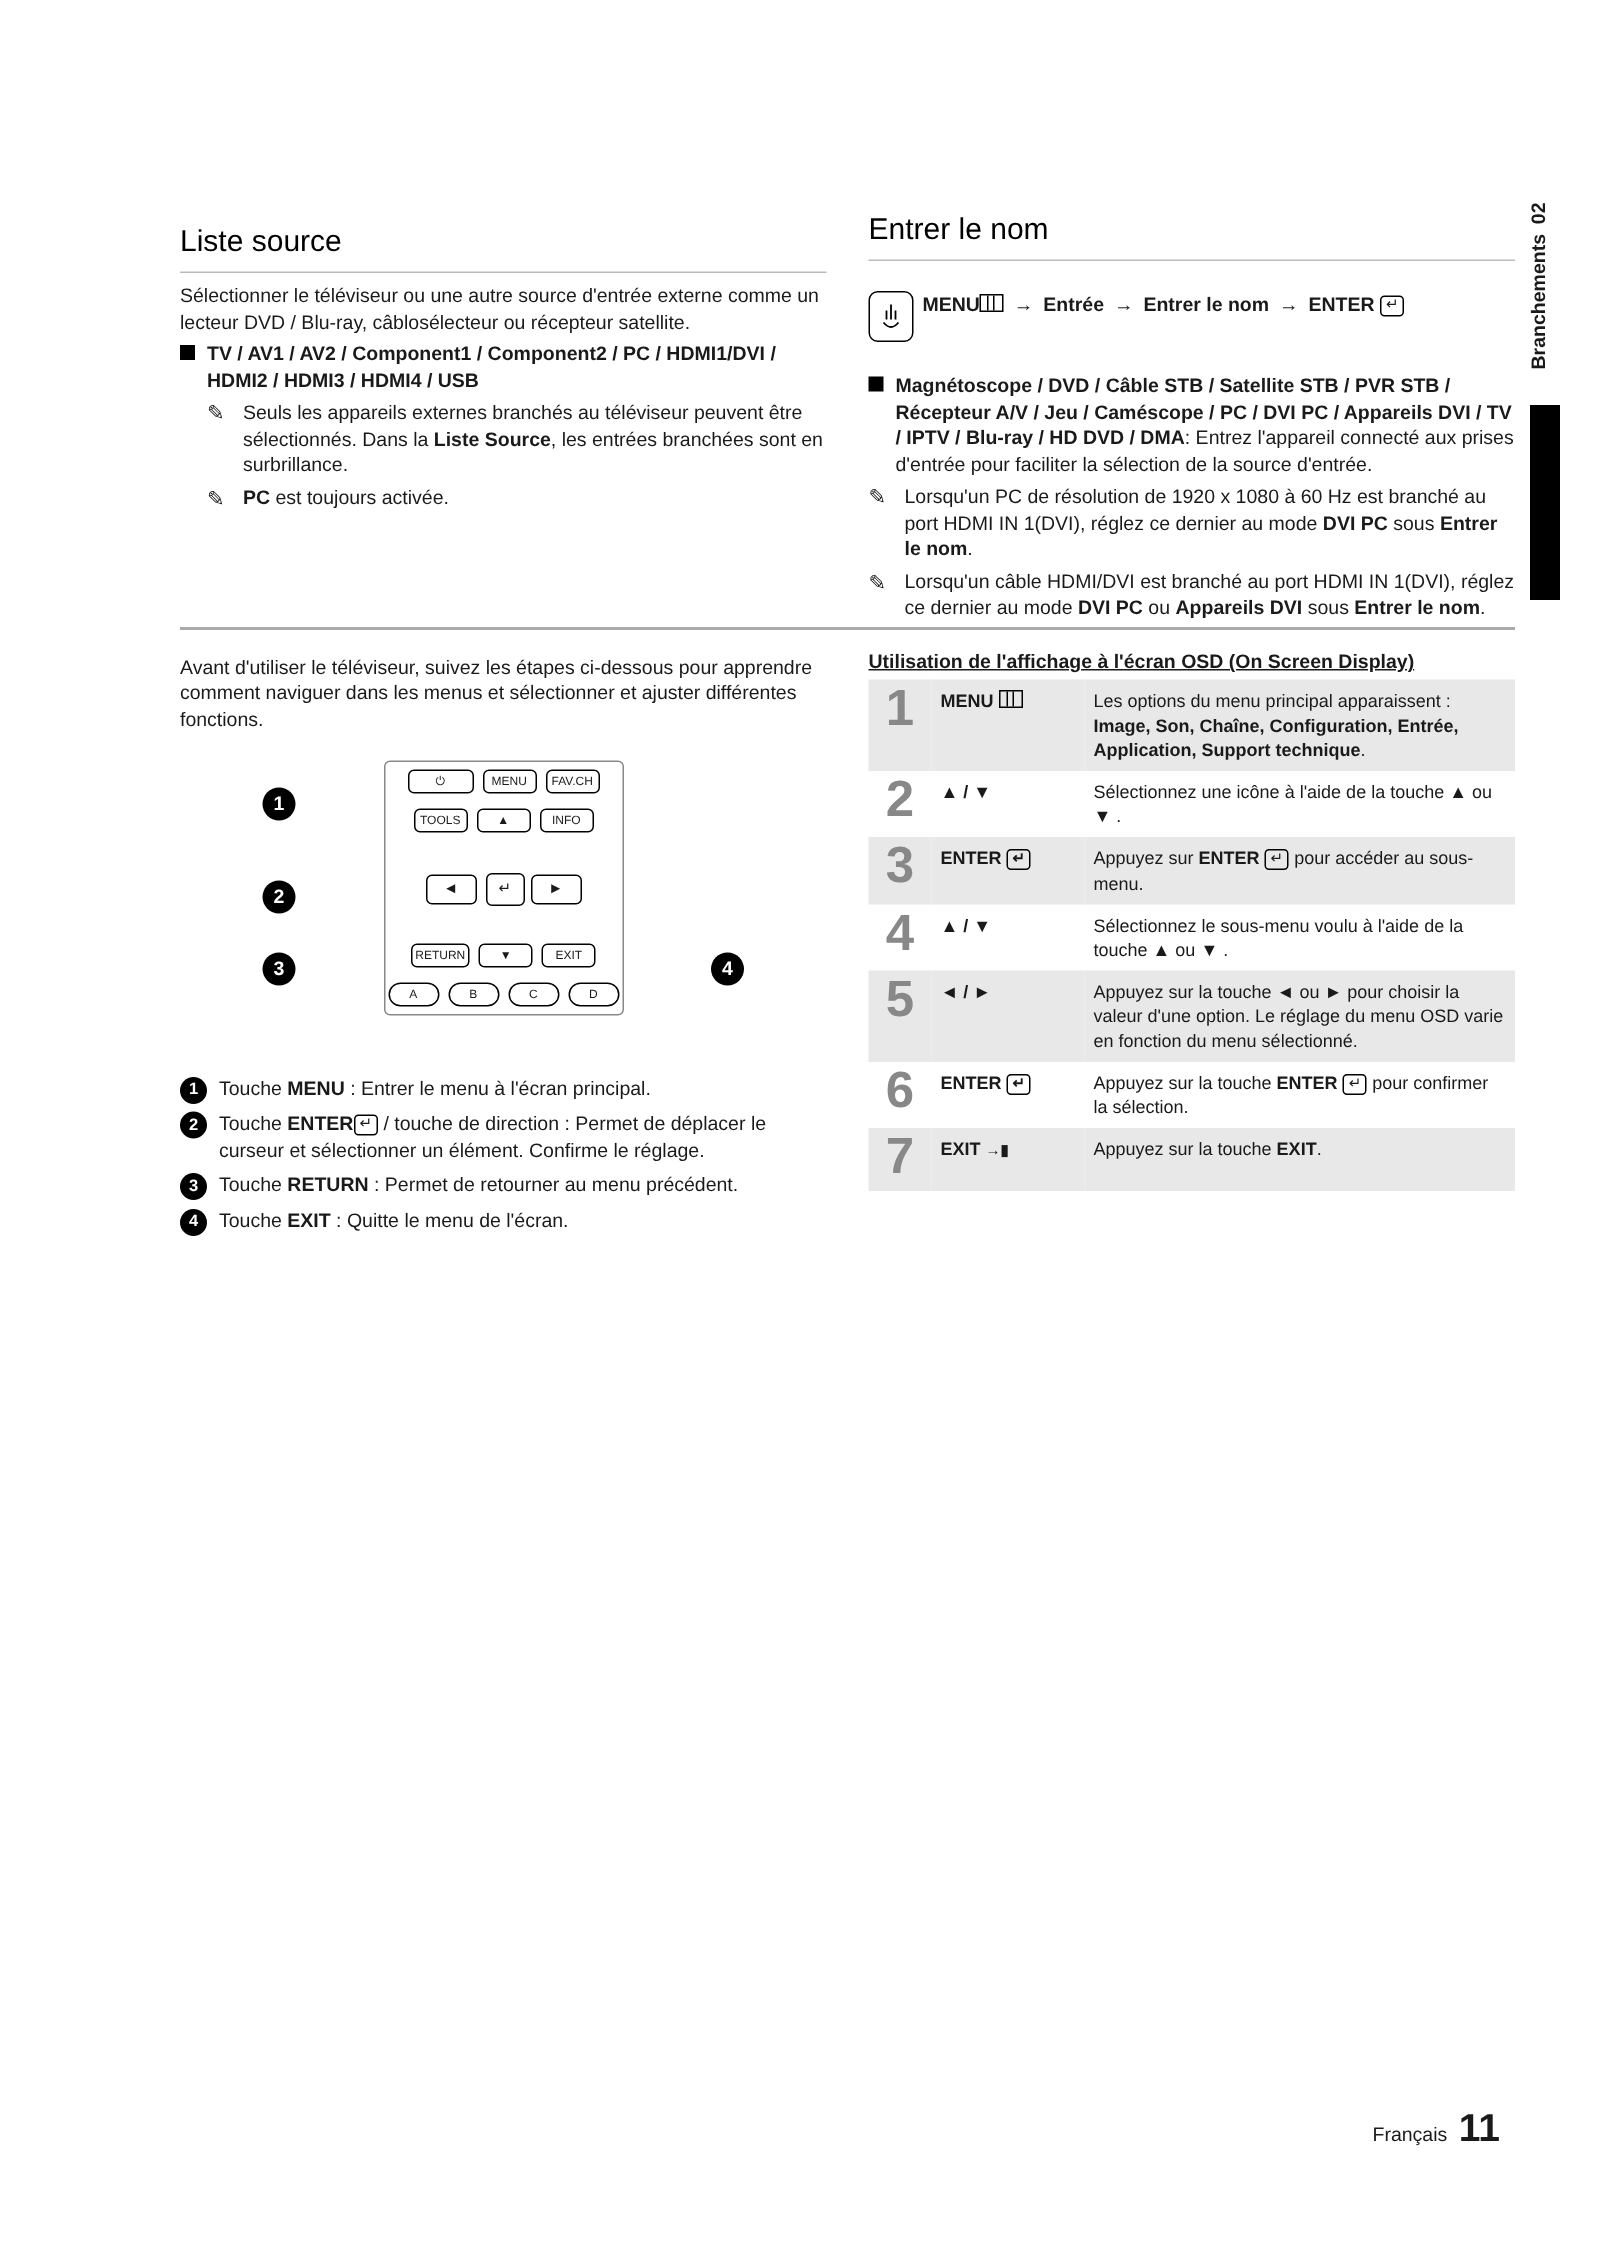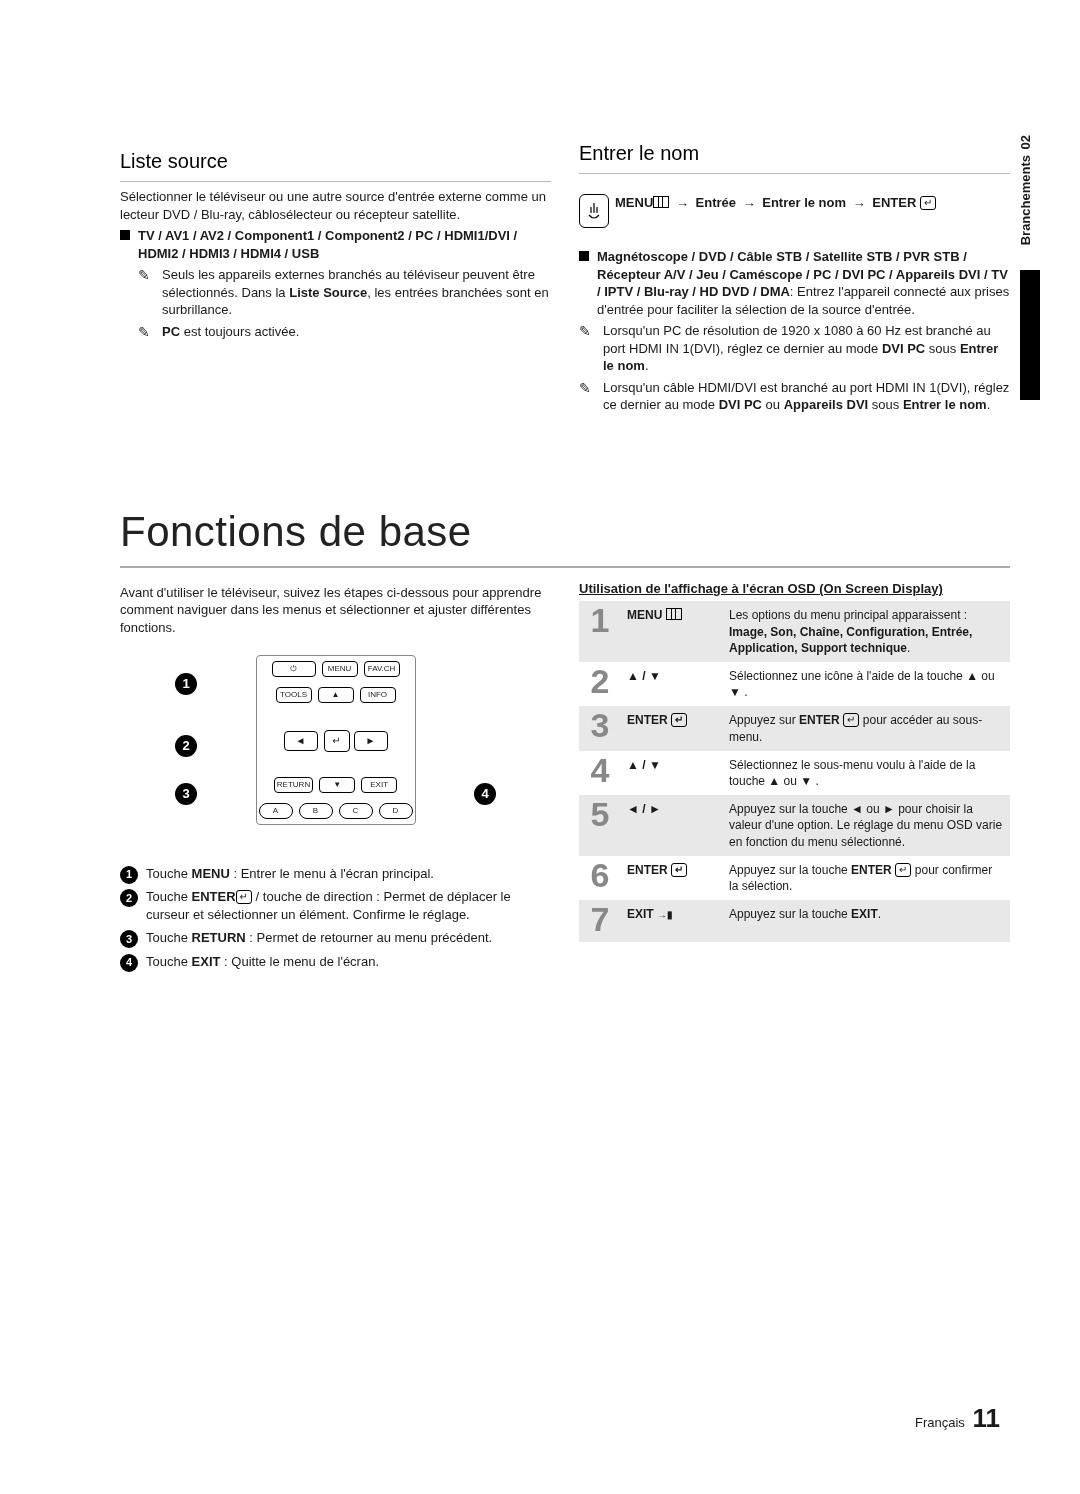--- a/index.html
+++ b/index.html
@@ -327,21 +327,20 @@
           <span>Lorsqu'un PC de résolution de 1920 x 1080 à 60 Hz est branché au port HDMI IN 1(DVI), réglez ce dernier au mode <span class="bold">DVI PC</span> sous <span class="bold">Entrer le nom</span>.</span>
         </li>
         <li>
           <span class="note-mark">✎</span>
           <span>Lorsqu'un câble HDMI/DVI est branché au port HDMI IN 1(DVI), réglez ce dernier au mode <span class="bold">DVI PC</span> ou <span class="bold">Appareils DVI</span> sous <span class="bold">Entrer le nom</span>.</span>
         </li>
       </ul>
     </div>
   </div>
 
-  <h1 class="basic">Fonctions de base</h1>
   <div class="under-rule"></div>
 
   <div class="two-col">
 
     <div class="col">
       <p>Avant d'utiliser le téléviseur, suivez les étapes ci-dessous pour apprendre comment naviguer dans les menus et sélectionner et ajuster différentes fonctions.</p>
 
       <div class="remote-wrap">
         <span class="callout c1">1</span>
         <span class="callout c2">2</span>

